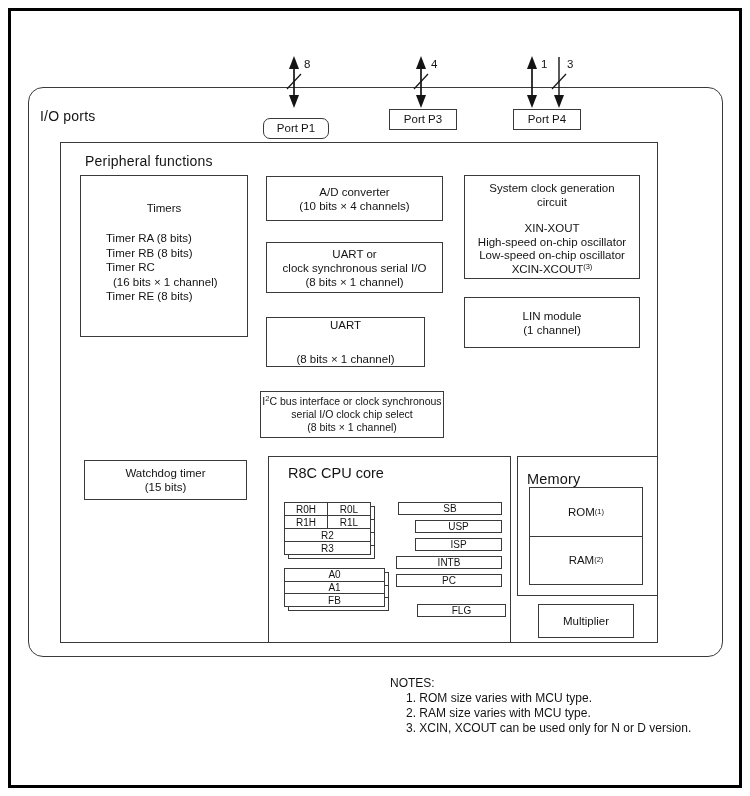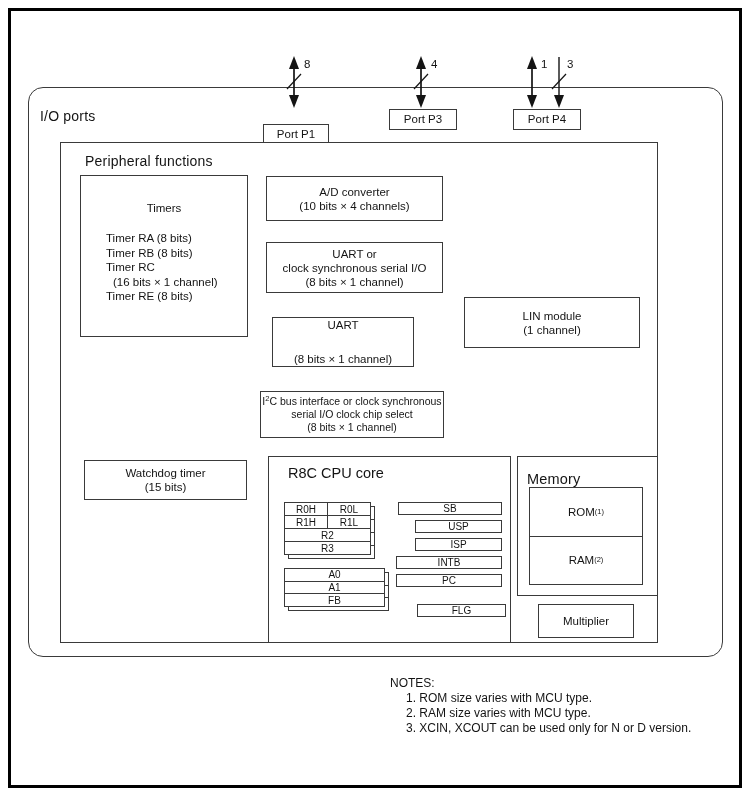--- a/index.html
+++ b/index.html
@@ -29,32 +29,32 @@
   }
   .section-label { font-size: 14px; letter-spacing: 0.2px; white-space: nowrap; }
   .io-label { left: 40px; top: 108px; }
   .pf-label { left: 85px; top: 153px; }
 
   .port-box {
     border: 1.5px solid #3a3a3a; background: #ffffff;
     font-size: 11.5px; text-align: center; line-height: 19px;
     height: 21px;
   }
-  .port-p1 { left: 263px; top: 124px; width: 66px; }
+  .port-p1 { left: 263px; top: 118px; width: 66px; border-radius: 7px; }
   .port-p3 { left: 389px; top: 109px; width: 68px; }
   .port-p4 { left: 513px; top: 109px; width: 68px; }
 
   .block {
     border: 1.4px solid #3a3a3a; background: #ffffff;
     font-size: 11.5px; line-height: 14px; text-align: center;
     display: flex; flex-direction: column; justify-content: center; align-items: center;
   }
   .adc-box       { left: 266px; top: 176px; width: 177px; height: 45px; }
   .uartsync-box  { left: 266px; top: 242px; width: 177px; height: 51px; }
-  .uart-box      { left: 272px; top: 317px; width: 142px; height: 50px; gap: 20px; }
+  .uart-box      { left: 266px; top: 317px; width: 159px; height: 50px; gap: 20px; }
   .i2c-box       { left: 260px; top: 391px; width: 184px; height: 47px;
                    font-size: 10.5px; line-height: 13px; }
   .lin-box       { left: 464px; top: 297px; width: 176px; height: 51px; }
   .watchdog-box  { left: 84px;  top: 460px; width: 163px; height: 40px; }
   .multiplier-box{ left: 538px; top: 604px; width: 96px;  height: 34px; }
 
   .clock-box {
     left: 464px; top: 175px; width: 176px; height: 104px;
     border: 1.4px solid #3a3a3a; background: #ffffff;
     font-size: 11.5px; line-height: 13.5px; text-align: center;
@@ -176,20 +176,29 @@
     <div>UART</div>
     <div>(8 bits × 1 channel)</div>
   </div>
 
   <div class="abs block i2c-box">
     <div><span>I</span><span class="sup">2</span><span>C bus interface or clock synchronous</span></div>
     <div>serial I/O clock chip select</div>
     <div>(8 bits × 1 channel)</div>
   </div>
 
+  <div class="abs clock-box">
+    <div>System clock generation</div>
+    <div>circuit</div>
+    <div class="clock-gap"></div>
+    <div>XIN-XOUT</div>
+    <div>High-speed on-chip oscillator</div>
+    <div>Low-speed on-chip oscillator</div>
+    <div><span>XCIN-XCOUT</span><span class="sup">(3)</span></div>
+  </div>
 
   <div class="abs block lin-box">
     <div>LIN module</div>
     <div>(1 channel)</div>
   </div>
 
   <div class="abs block watchdog-box">
     <div>Watchdog timer</div>
     <div>(15 bits)</div>
   </div>

